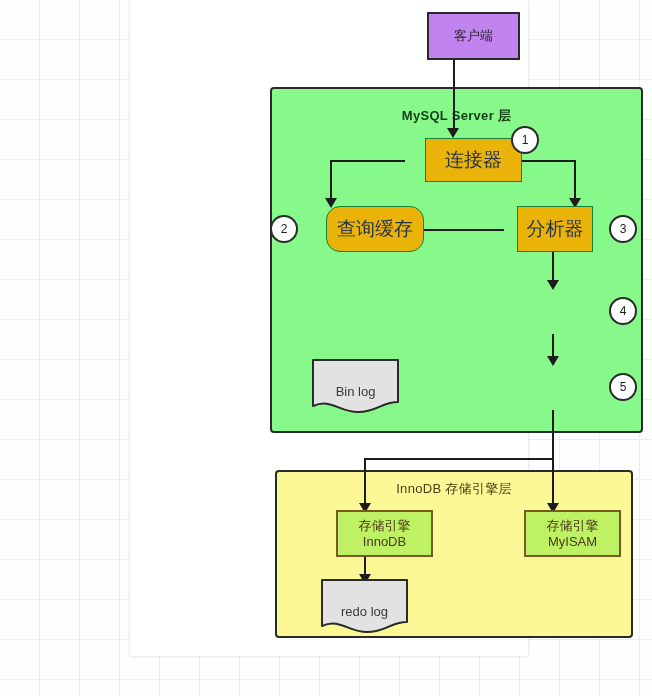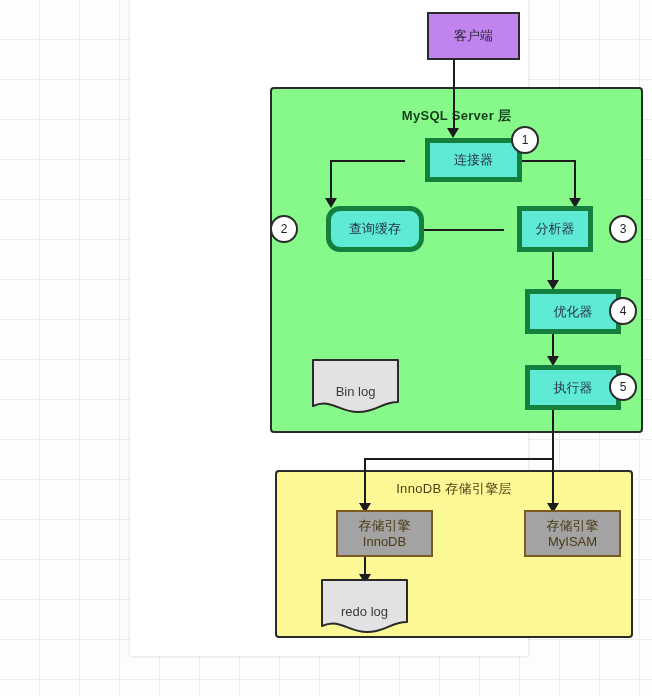--- a/index.html
+++ b/index.html
@@ -71,27 +71,27 @@
     z-index: 6;
     margin-left: 20px;
   }
   .node-purple {
     background: #c183ee;
     border: 2px solid #2a2a2a;
     color: #2a2633;
     font-size: 13px;
   }
   .node-blue {
-    background: #5eead4;
-    border: 5px solid #15803d;
+    background: #eab308;
+    border: 1px solid #15803d;
     color: #273449;
-    font-size: 13px;
+    font-size: 19px;
   }
   .node-orange {
-    background: #a3a3a3;
+    background: #bef264;
     border: 2px solid #7a5a22;
     color: #4a3a14;
     font-size: 13px;
   }
   .doc {
     position: absolute;
     z-index: 6;
   }
   .doc svg { display: block; }
   .doc-label {
@@ -216,30 +216,24 @@
       <span>2</span>
     </div>
 
     <div class="node node-blue" style="left:367px; top:206px; width:76px; height:46px;">
       <span>分析器</span>
     </div>
     <div class="badge" style="left:479px; top:215px;">
       <span>3</span>
     </div>
 
-    <div class="node node-blue" style="left:375px; top:289px; width:96px; height:45px;">
-      <span>优化器</span>
-    </div>
     <div class="badge" style="left:479px; top:297px;">
       <span>4</span>
     </div>
 
-    <div class="node node-blue" style="left:375px; top:365px; width:96px; height:45px;">
-      <span>执行器</span>
-    </div>
     <div class="badge" style="left:479px; top:373px;">
       <span>5</span>
     </div>
 
     <div class="doc" style="left:181px; top:358px; width:89px; height:56px;">
       <svg width="89" height="56" viewBox="0 0 89 56">
         <path d="M2,2 L87,2 L87,44 C70,44 66,54 47,54 C28,54 20,40 2,48 Z" fill="#e2e2e2" stroke="#2a2a2a" stroke-width="2" stroke-linejoin="round"></path>
       </svg>
       <div class="doc-label">Bin log</div>
     </div>

